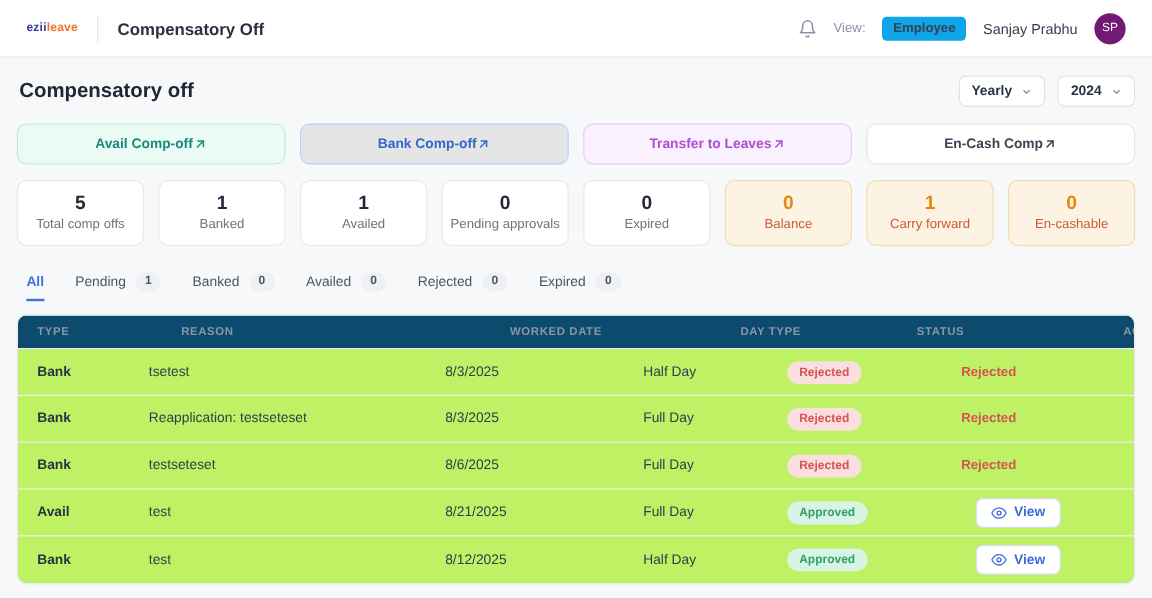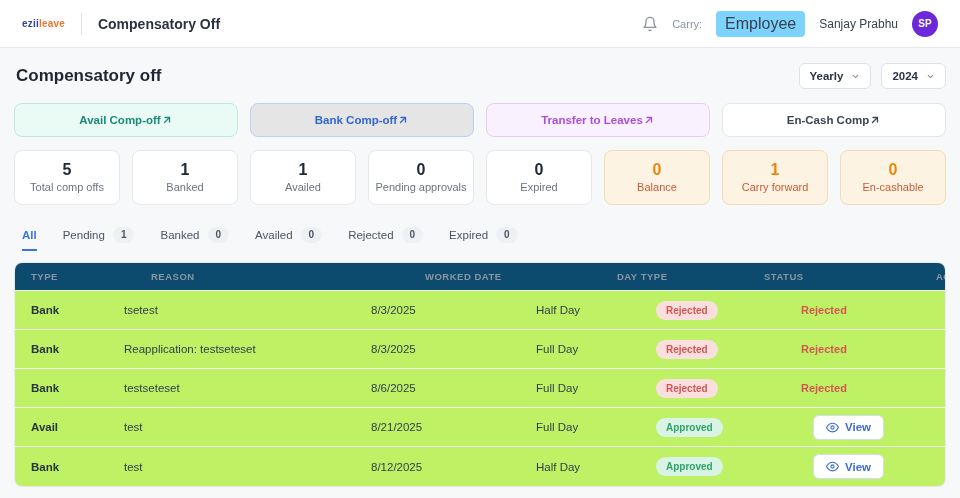--- a/index.html
+++ b/index.html
@@ -19,27 +19,27 @@
   .topbar-left { display:flex; align-items:center; gap:16px; }
   .logo { font-size:10px; font-weight:bold; letter-spacing:.2px; }
   .logo .lg1 { color:#33409c; }
   .logo .lg2 { color:#f1742c; }
   .topbar-divider { width:1px; height:22px; background:#e3e5ea; }
   .topbar-title { font-size:14px; font-weight:bold; color:#2a3140; }
   .topbar-right { display:flex; align-items:center; gap:14px; }
   .bell { width:16px; height:16px; color:#8a93a3; cursor:pointer; }
   .view-label { font-size:11px; color:#8a93a3; }
   .view-badge {
-    font-size:16px; color:#374151; background:#7dd3fc;
-    border-radius:4px; padding:4px 9px; font-weight:400; cursor:pointer;
+    font-size:11px; color:#374151; background:#0ea5e9;
+    border-radius:4px; padding:4px 9px; font-weight:700; cursor:pointer;
   }
   .user-name { font-size:12px; color:#374151; }
   .avatar {
-    width:26px; height:26px; border-radius:50%; background:#6d28d9;
-    color:#fff; font-size:10px; font-weight:bold;
+    width:26px; height:26px; border-radius:50%; background:#701a75;
+    color:#fff; font-size:10px; font-weight:normal;
     display:flex; align-items:center; justify-content:center; cursor:pointer;
   }
   
   .page { padding:13px 14px 0 14px; }
   .title-row { display:flex; align-items:center; justify-content:space-between; margin:2px 0 14px 2px; }
   .page-title { font-size:17px; font-weight:bold; color:#1f2633; }
   .filters { display:flex; gap:10px; }
   .dropdown {
     background:#fff; border:1px solid #dfe3e8; border-radius:6px;
     font-size:11.5px; font-weight:600; color:#2b3445;
@@ -107,21 +107,21 @@
   <div class="topbar-left">
     <div class="logo"><span class="lg1">ezii</span><span class="lg2">leave</span></div>
     <div class="topbar-divider"></div>
     <div class="topbar-title">Compensatory Off</div>
   </div>
   <div class="topbar-right">
     <svg class="bell" viewBox="0 0 24 24" fill="none" stroke="currentColor" stroke-width="2" stroke-linecap="round" stroke-linejoin="round">
         <path d="M18 8a6 6 0 0 0-12 0c0 7-3 9-3 9h18s-3-2-3-9"></path>
         <path d="M13.73 21a2 2 0 0 1-3.46 0"></path>
       </svg>
-    <span class="view-label">Carry:</span>
+    <span class="view-label">View:</span>
     <span class="view-badge">Employee</span>
     <span class="user-name">Sanjay Prabhu</span>
     <div class="avatar">SP</div>
   </div>
 </div>
 
 <div class="page">
 
   <div class="title-row">
     <div class="page-title">Compensatory off</div>

